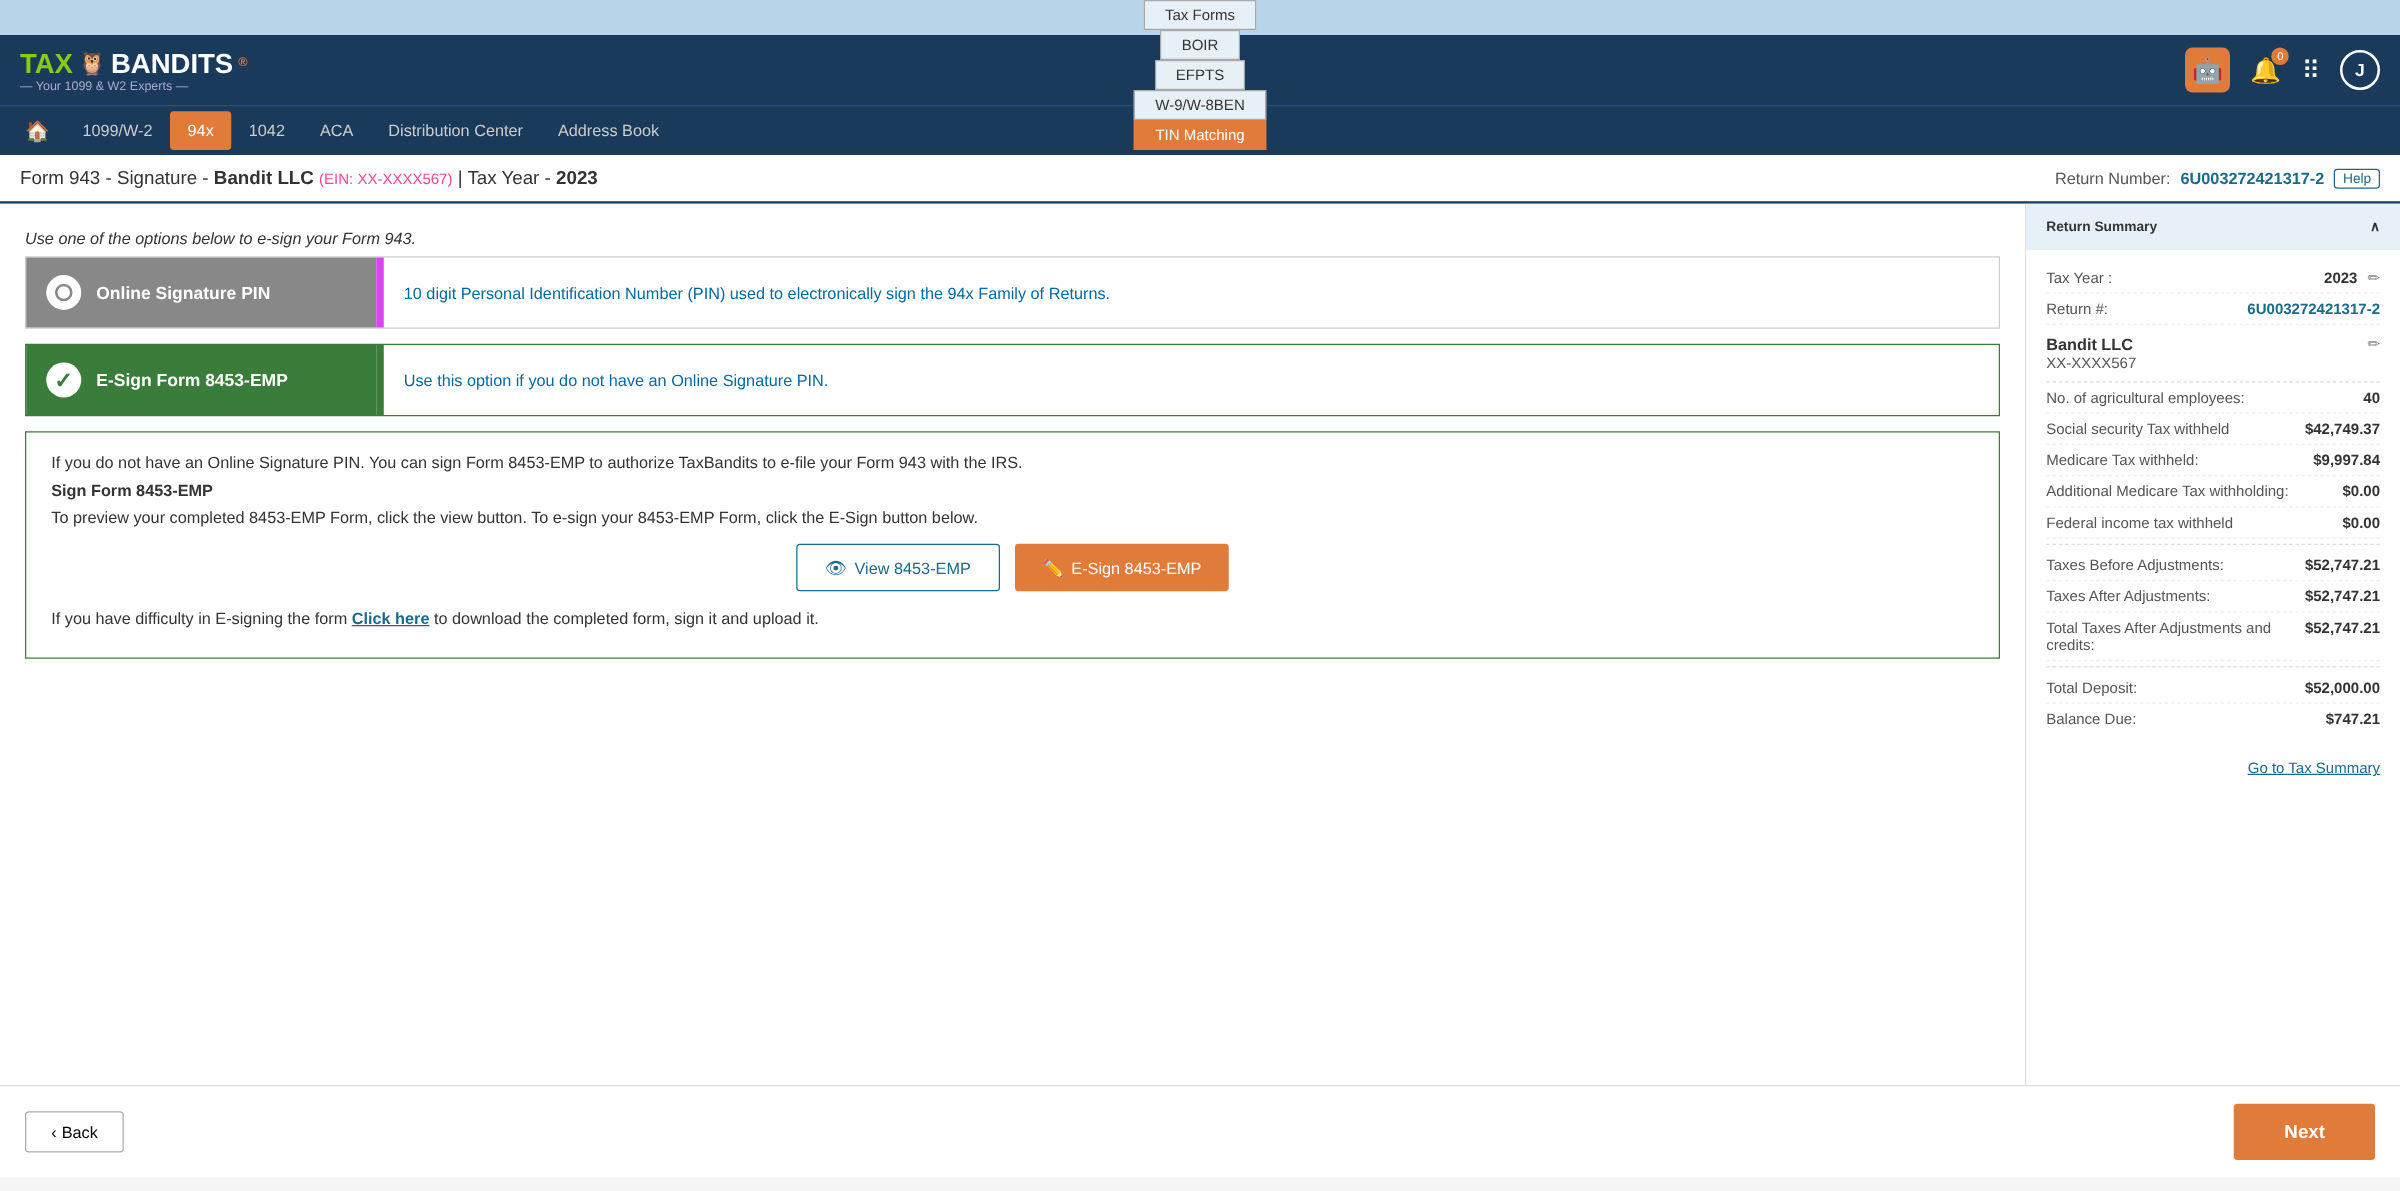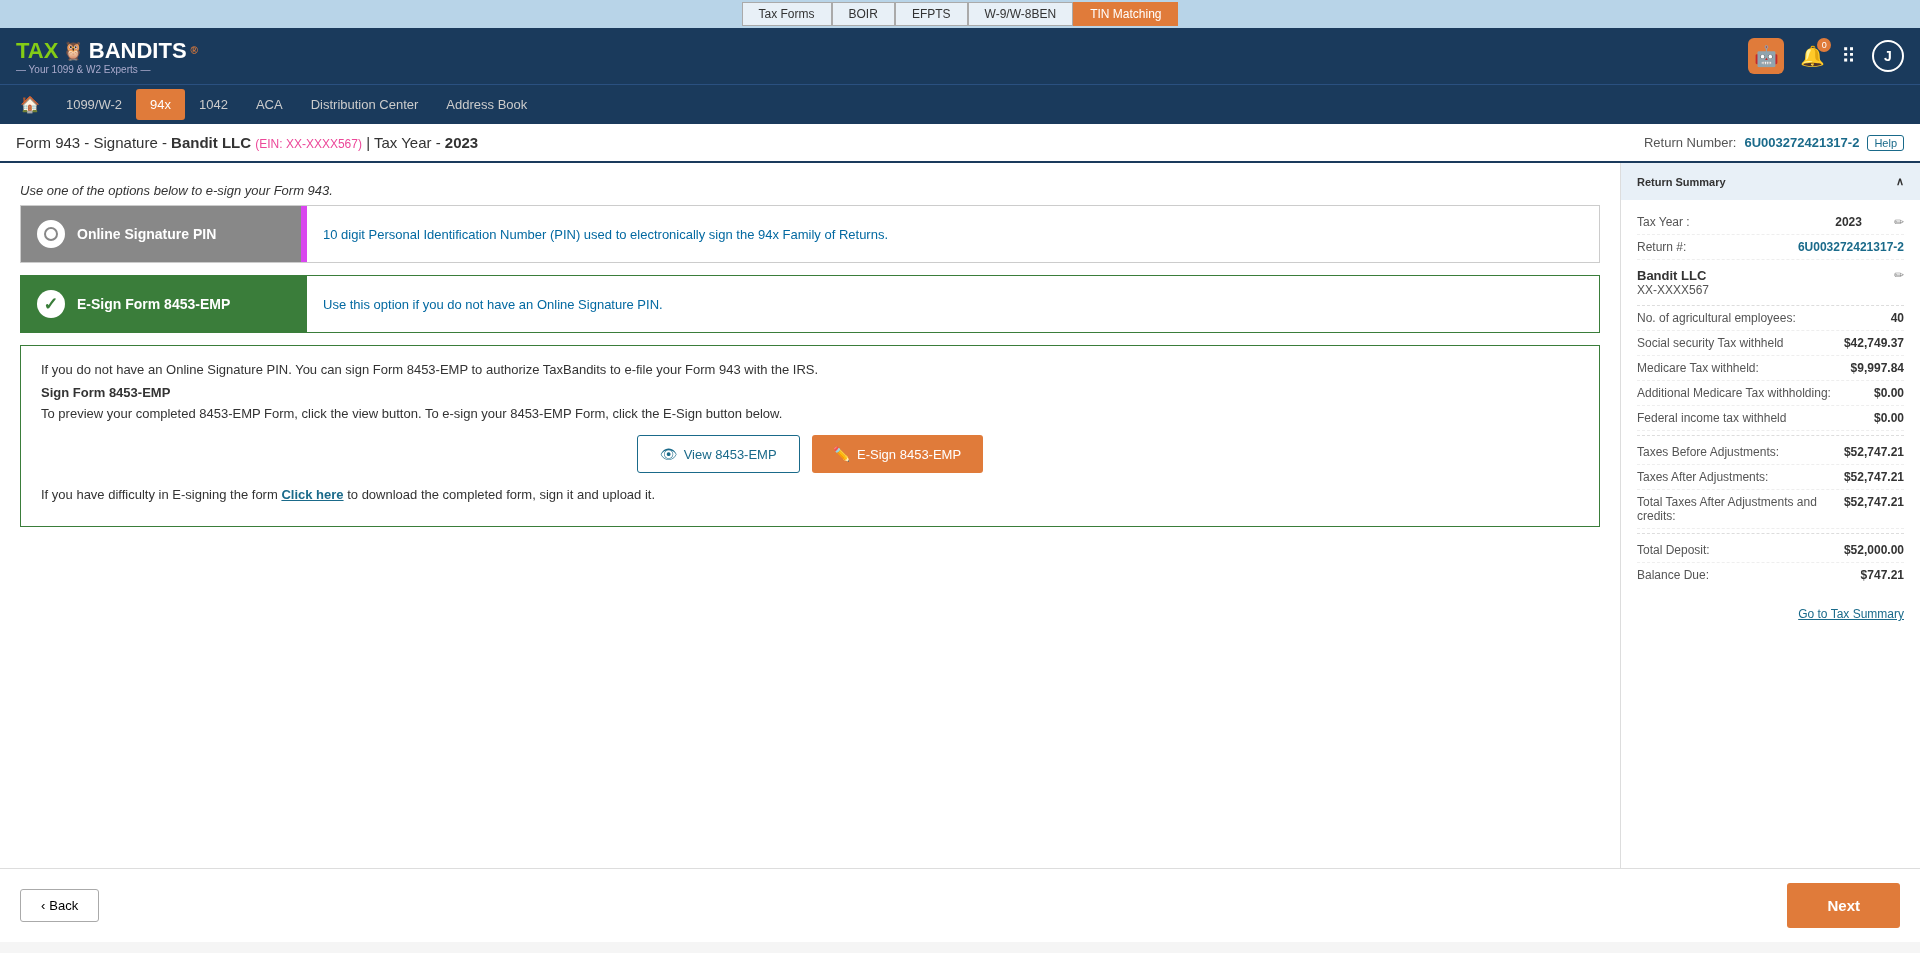--- a/index.html
+++ b/index.html
@@ -2,24 +2,24 @@
 <html><head>
   <meta charset="utf-8">
   <style>
     * { box-sizing: border-box; margin: 0; padding: 0; }
     body { font-family: Arial, sans-serif; font-size: 13px; background: #f5f5f5; color: #333; min-height: 953px; }
 
     
     .top-tabs {
       background: #b8d4e8;
       display: flex;
-      justify-content: center;
       align-items: center;
       height: 28px;
       gap: 0;
+      flex-direction: column;
     }
     .top-tab {
       padding: 4px 16px;
       font-size: 12px;
       border: 1px solid #aaa;
       background: #e8f0f7;
       cursor: pointer;
       color: #333;
     }
     .top-tab.active {
@@ -278,21 +278,20 @@
       justify-content: space-between;
     }
     .summary-body { padding: 10px 16px; }
     .summary-row {
       display: flex;
       justify-content: center;
       align-items: flex-start;
       padding: 5px 0;
       font-size: 12px;
       border-bottom: 1px dashed #eee;
-      gap: 24px;
     }
     .summary-row:last-child { border-bottom: none; }
     .summary-label { color: #555; flex: 1; }
     .summary-value { font-weight: bold; color: #333; text-align: right; }
     .summary-company { padding: 8px 0; }
     .summary-company .company-name { font-weight: bold; font-size: 13px; }
     .summary-company .ein { font-size: 12px; color: #555; }
     .edit-icon { color: #888; cursor: pointer; font-size: 12px; }
     .tax-summary-link {
       color: #1a6a8a;

